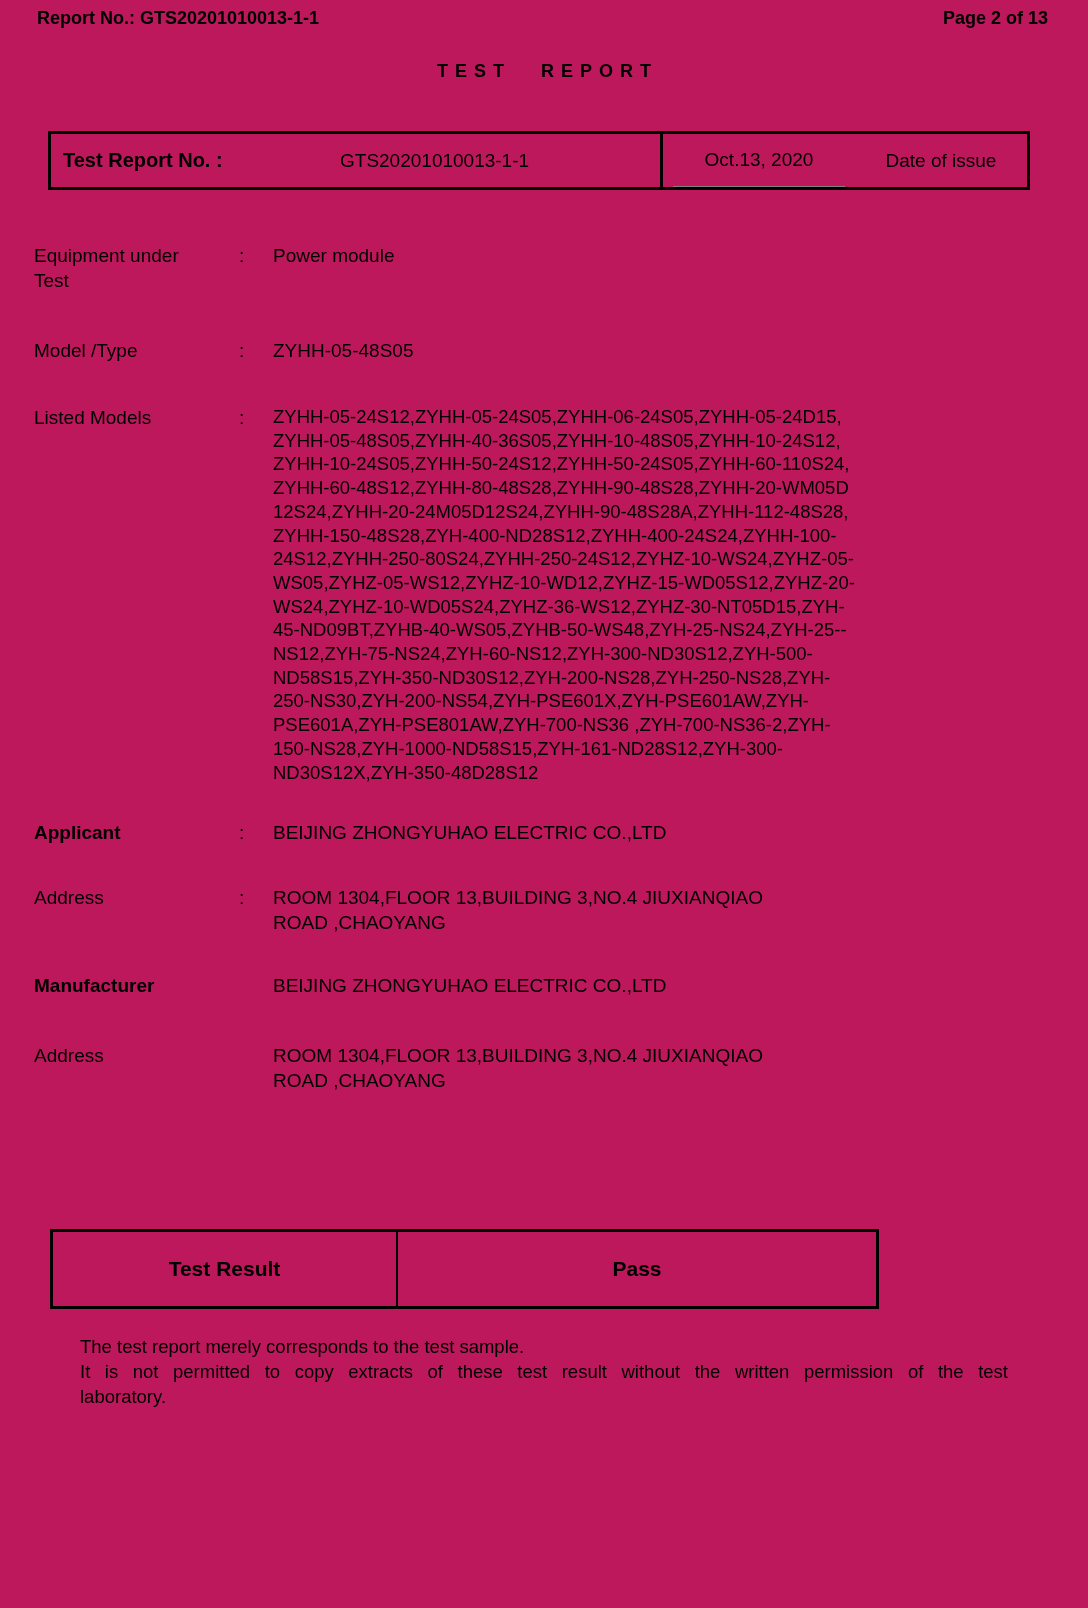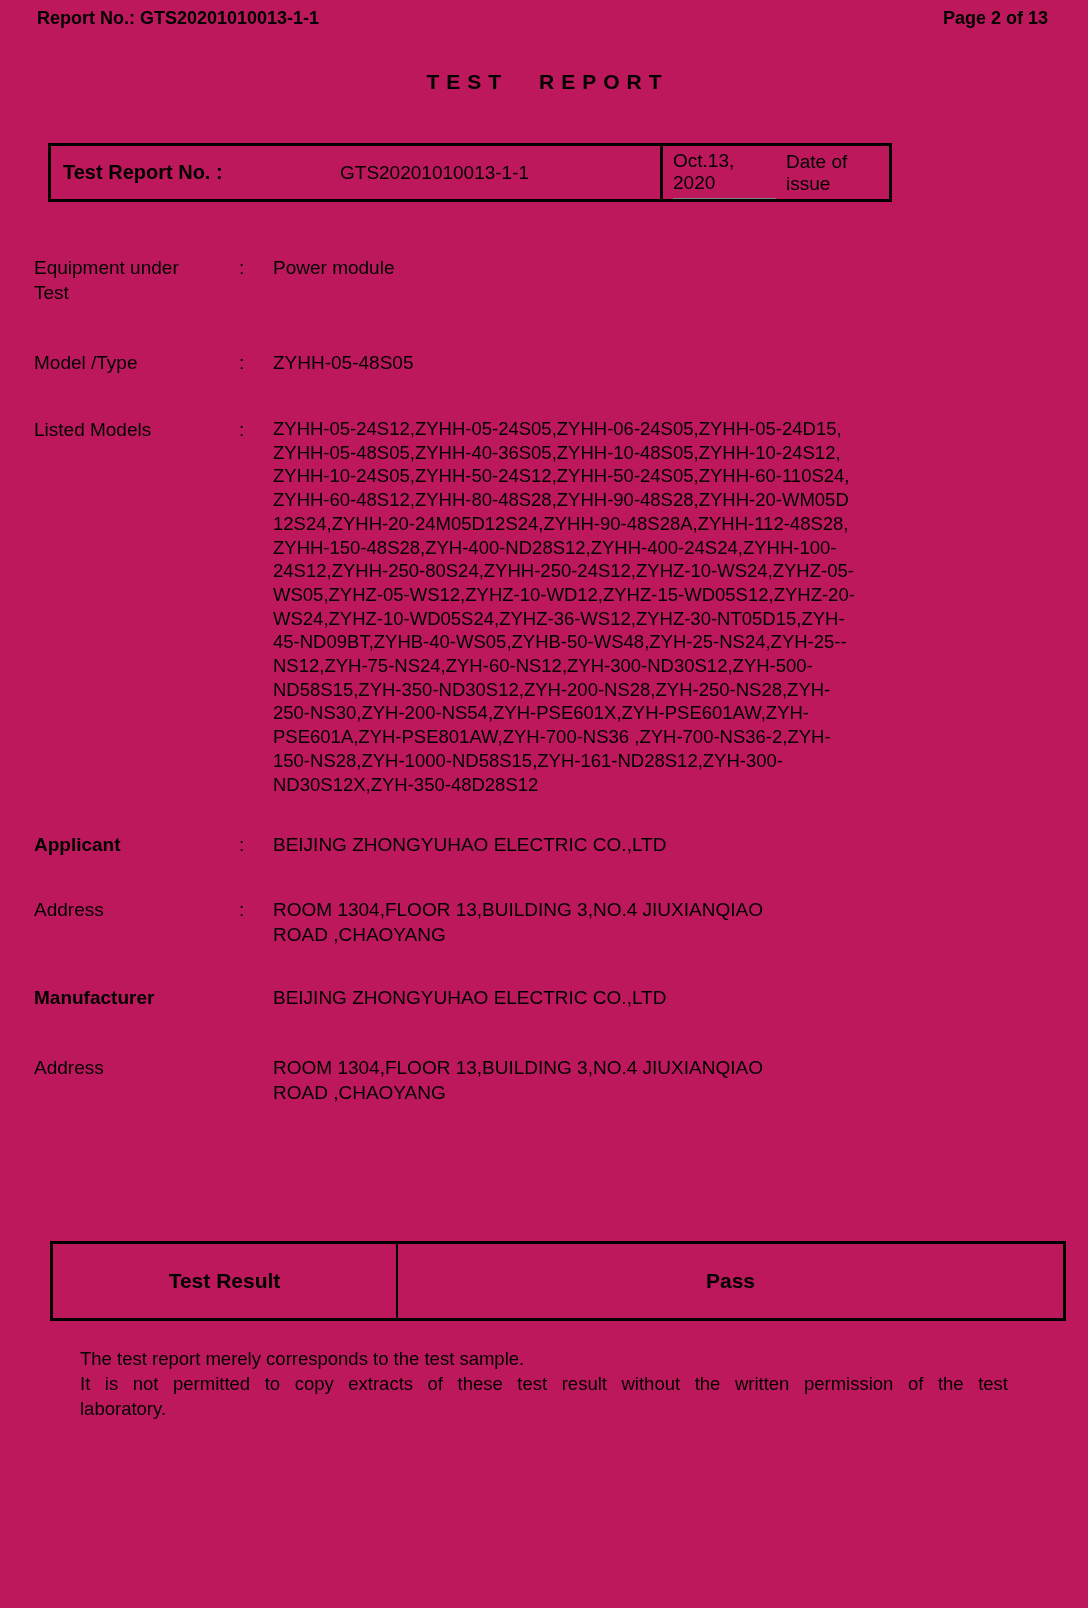--- a/index.html
+++ b/index.html
@@ -21,32 +21,32 @@
     justify-content: space-between;
     align-items: flex-start;
     padding: 8px 40px 0 37px;
     font-size: 18px;
     font-weight: bold;
   }
 
   
   .doc-title {
     text-align: center;
-    margin-top: 41px;
-    font-size: 21px;
+    margin-top: 32px;
+    font-size: 18px;
     font-weight: bold;
     letter-spacing: 7px;
     word-spacing: 18px;
     text-indent: 7px;
   }
 
   
   .report-table {
     box-sizing: border-box;
-    width: 844px;
+    width: 982px;
     height: 59px;
     margin: 49px 0 0 48px;
     border: 3px solid #000;
     display: flex;
   }
   .rt-left {
     flex: 0 0 612px;
     box-sizing: border-box;
     border-right: 3px solid #000;
     display: flex;
@@ -87,21 +87,21 @@
   .row-model        { margin-top: 45px; }
   .row-listed       { margin-top: 42px; }
   .row-applicant    { margin-top: 36px; }
   .row-address1     { margin-top: 40px; }
   .row-manufacturer { margin-top: 38px; }
   .row-address2     { margin-top: 45px; }
 
   
   .result-table {
     box-sizing: border-box;
-    width: 1016px;
+    width: 829px;
     height: 80px;
     margin: 136px 0 0 50px;
     border: 3px solid #000;
     display: flex;
     font-size: 21px;
     font-weight: bold;
   }
   .res-left {
     flex: 0 0 345px;
     box-sizing: border-box;

